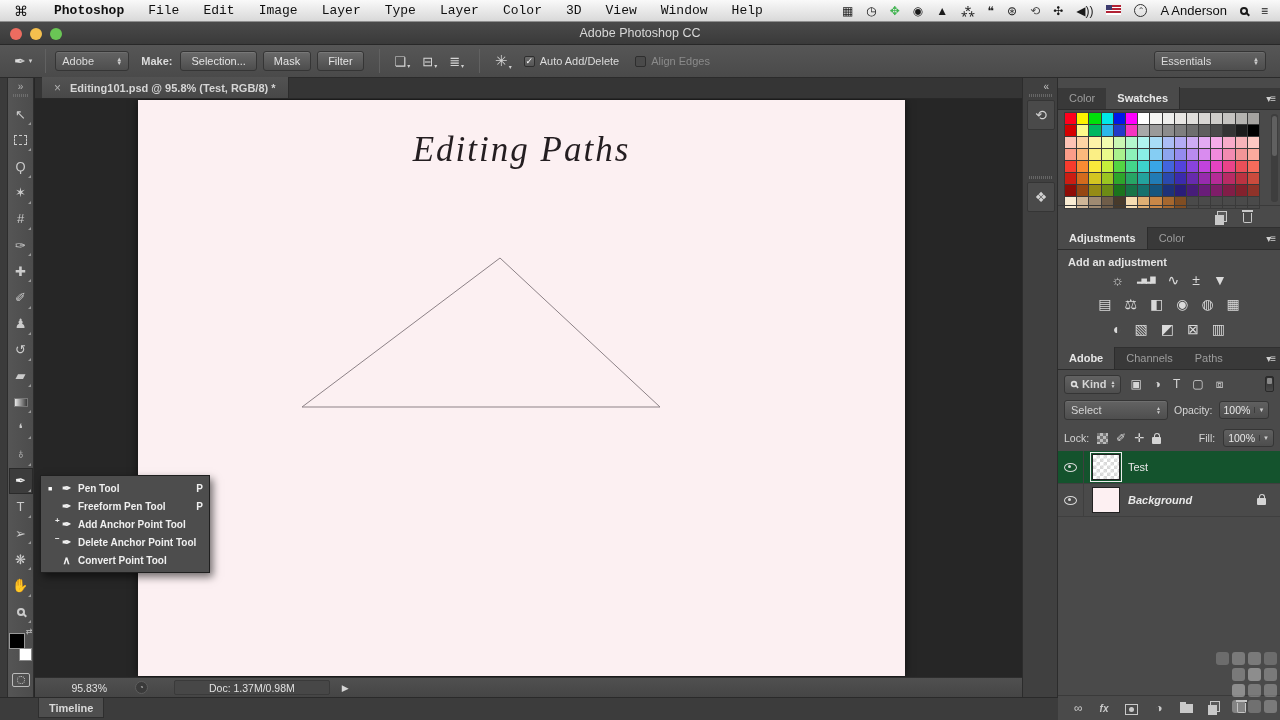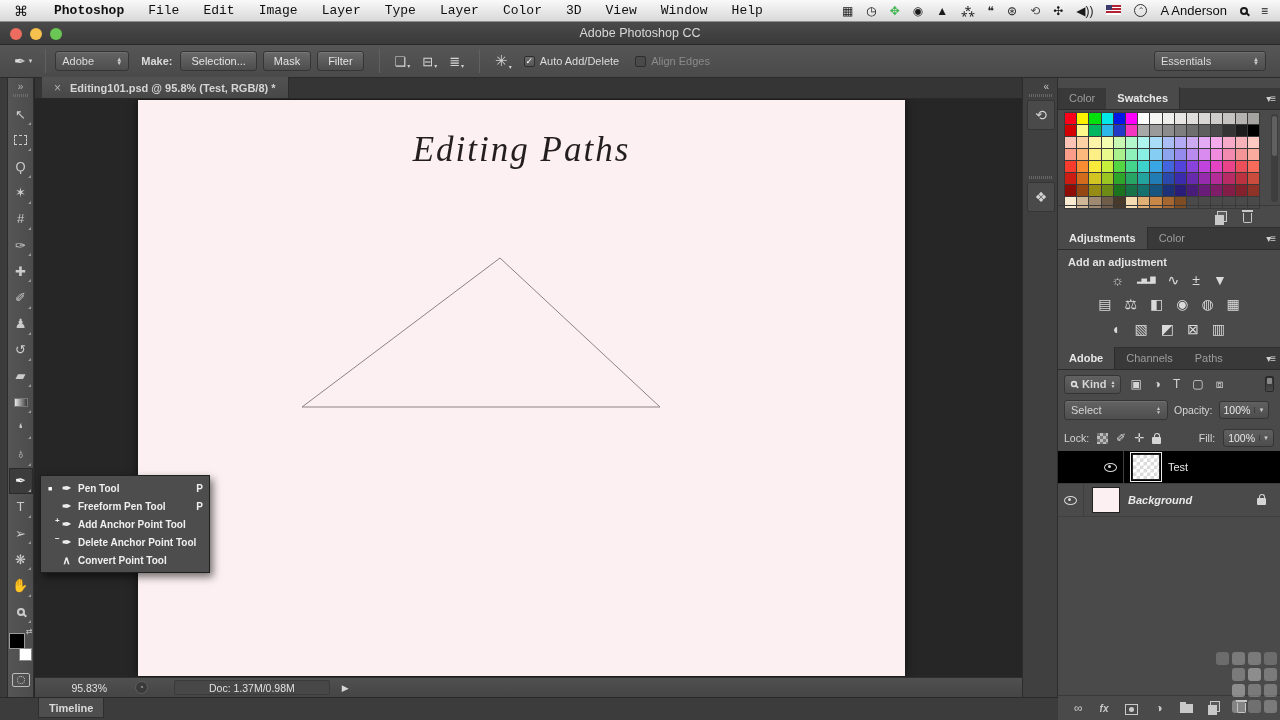--- a/index.html
+++ b/index.html
@@ -113,21 +113,21 @@
   #blend-row { position:absolute; left:6px; top:52px; right:6px; height:20px; display:flex; align-items:center; gap:6px; color:#d5d5d5; font-size:10.5px; }
   #blend-select { width:104px; justify-content:space-between; font-size:11px; }
   .val-field { background:linear-gradient(#606060,#4d4d4d); border:1px solid #353535; border-radius:3px; height:18px; display:flex; align-items:center; padding:0 4px; gap:4px; font-size:10.5px; color:#e8e8e8; }
   .val-field .dd { font-size:6px; color:#ccc; border-left:1px solid #3c3c3c; padding-left:3px; }
   #lock-row { position:absolute; left:6px; top:80px; right:6px; height:20px; display:flex; align-items:center; gap:8px; color:#d5d5d5; font-size:10.5px; }
   .i-checker-s { width:11px; height:11px; background-image:linear-gradient(45deg,#bbb 25%,transparent 25%,transparent 75%,#bbb 75%),linear-gradient(45deg,#bbb 25%,#777 25%,#777 75%,#bbb 75%); background-size:6px 6px; background-position:0 0,3px 3px; display:inline-block; }
   .i-padlock { width:9px; height:7px; background:#d5d5d5; border-radius:1px; position:relative; display:inline-block; margin-top:4px; }
   .i-padlock::before { content:""; position:absolute; top:-4px; left:1.5px; width:4px; height:4px; border:1.5px solid #d5d5d5; border-bottom:none; border-radius:3px 3px 0 0; }
   #layer-list { position:absolute; left:0; top:103px; right:0; }
   .layer-row { height:33px; display:flex; align-items:center; border-bottom:1px solid #3f3f3f; color:#e8e8e8; font-size:11px; }
-  .layer-row.selected { background:#000000;padding-left:40px; }
+  .layer-row.selected { background:#14532d; }
   .eye-cell { width:26px; display:flex; justify-content:center; border-right:1px solid #3f3f3f; align-self:stretch; align-items:center; }
   .i-eye { width:13px; height:9px; border:1.5px solid #d8d8d8; border-radius:55% 55%; position:relative; display:inline-block; }
   .i-eye::after { content:""; position:absolute; left:3px; top:1.5px; width:3px; height:3px; border-radius:50%; background:#d8d8d8; }
   .thumb { width:28px; height:26px; margin:0 8px; border:1px solid #222; }
   .thumb.checker { background-image:linear-gradient(45deg,#d8d8d8 25%,transparent 25%,transparent 75%,#d8d8d8 75%),linear-gradient(45deg,#d8d8d8 25%,#fff 25%,#fff 75%,#d8d8d8 75%); background-size:7px 7px; background-position:0 0,3.5px 3.5px; background-color:#fff; outline:1px solid #eee; outline-offset:1px; }
   .layer-name { flex:1; }
   .layer-name.bg { font-style:italic; font-weight:bold; }
   .layer-lock { margin-right:14px; }
   #layers-footer { position:absolute; left:0; right:0; bottom:0; height:25px; border-top:1px solid #3a3a3a; background:#4a4a4a; display:flex; align-items:center; gap:17px; padding-left:16px; color:#c9c9c9; font-size:12px; }
   #layers-footer .fx { font-style:italic; font-weight:bold; font-size:10px; }

